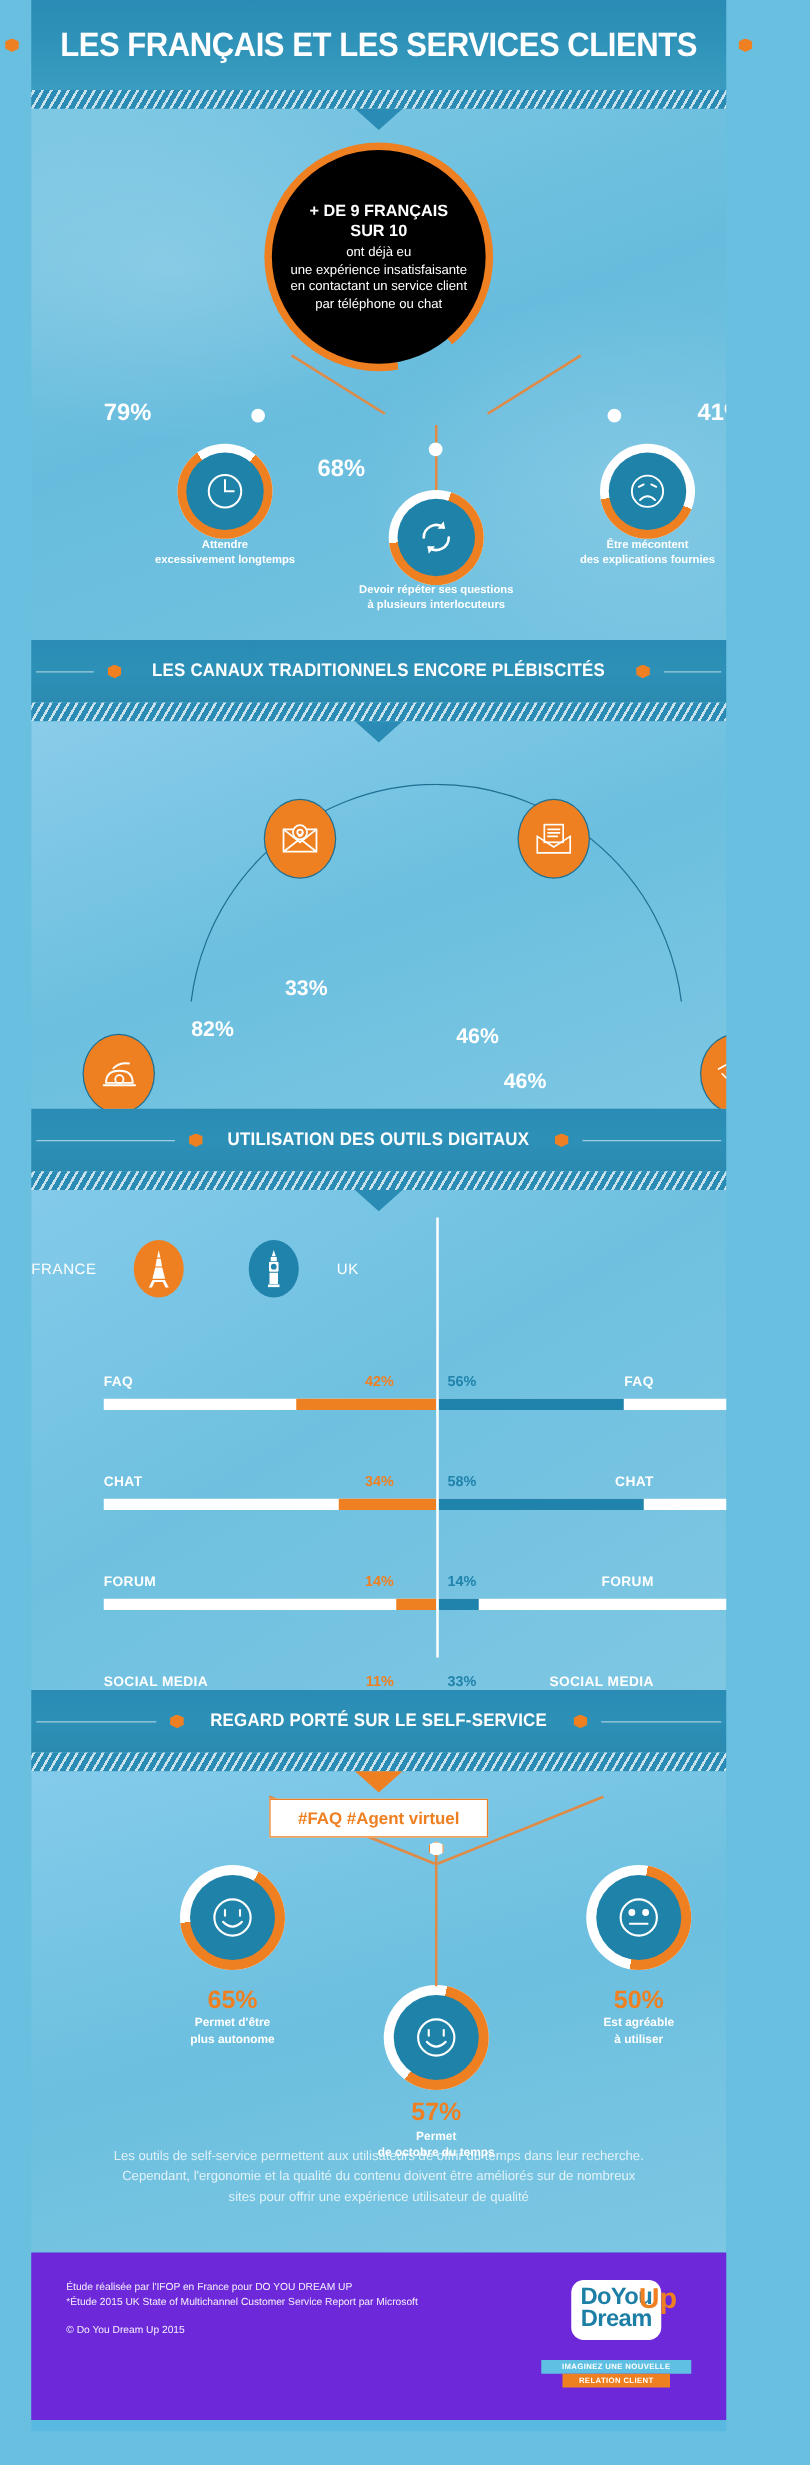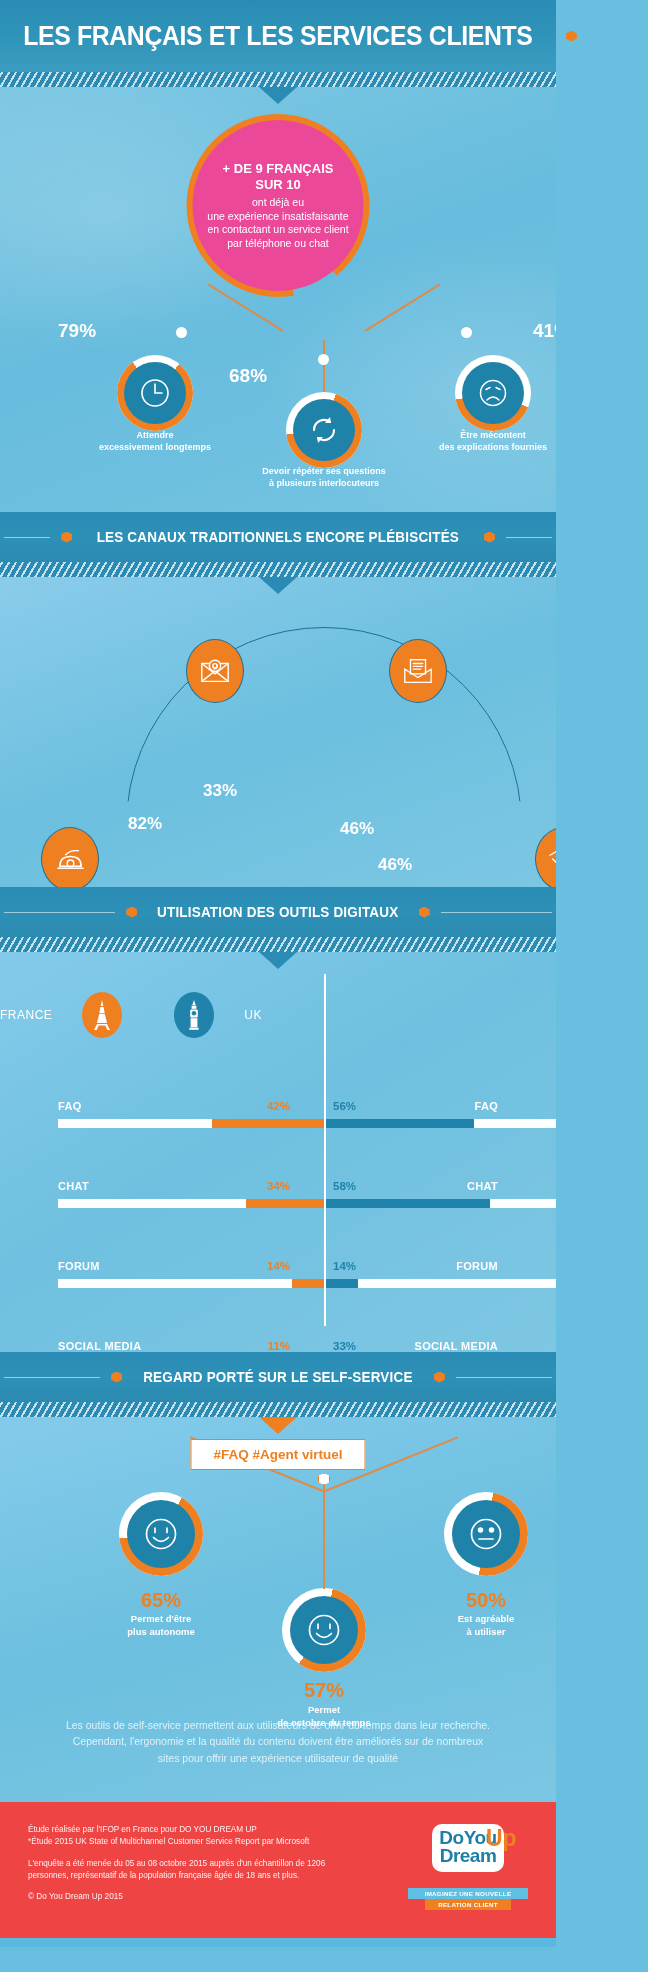--- a/index.html
+++ b/index.html
@@ -4,21 +4,21 @@
 <style>
   * { box-sizing: border-box; margin: 0; padding: 0; }
   body {
     width: 648px;
     margin: 0 auto;
     font-family: "Liberation Sans", sans-serif;
     background: #68bfe0;
     color: #ffffff;
     overflow-x: hidden;
   }
-  .page { width: 556px; position: relative; }
+  .page { width: 556px; position: relative; margin-left: 25px; }
 
   
   .title-bar {
     height: 72px;
     background: linear-gradient(180deg,#2a8cb4 0%,#2f93b9 45%,#3a9cc0 100%);
     display: flex; align-items: center; justify-content: center;
     position: relative;
   }
   .title-bar h1 {
     font-size: 27px; font-weight: bold; letter-spacing: -0.4px;
@@ -73,21 +73,21 @@
   .hub {
     position: absolute; left: 50%; top: 27px; transform: translateX(-50%);
     width: 183px; height: 183px;
   }
   .hub .ring {
     position: absolute; inset: 0; border-radius: 50%;
     background: conic-gradient(from 170deg, #ef8022 0deg 330deg, rgba(255,255,255,0) 330deg 360deg);
   }
   .hub .inner {
     position: absolute; inset: 6px; border-radius: 50%;
-    background: #ec4899;
+    background: #000000;
     display: flex; flex-direction: column; align-items: center; justify-content: center;
     text-align: center; padding: 0 14px;
   }
   .hub .big { font-size: 13px; font-weight: bold; line-height: 1.25; }
   .hub .small { font-size: 10.5px; line-height: 1.28; margin-top: 3px; font-weight: 400; }
 
   .donut { position: absolute; width: 76px; height: 76px; }
   .donut .arc { position: absolute; inset: 0; border-radius: 50%; }
   .donut .white { background: #ffffff; }
   .donut .hole {
@@ -155,21 +155,21 @@
     font-size: 10.5px; line-height: 1.55; color: rgba(255,255,255,.78); padding: 0 50px;
   }
   .hexdot-sm {
     position: absolute; width: 12px; height: 12px; background: #ffffff;
     border: 1.5px solid #ef8022; z-index: 5;
     clip-path: polygon(50% 0%,100% 25%,100% 75%,50% 100%,0% 75%,0% 25%);
   }
 
   
   .footer {
-    background: #ef4444; padding: 22px 28px 26px 28px; position: relative;
+    background: #6d28d9; padding: 22px 28px 26px 28px; position: relative;
     display: flex; justify-content: space-between; align-items: flex-start;
   }
   .footer .notes { font-size: 8.2px; line-height: 1.5; color: rgba(255,255,255,.92); }
   .footer .notes p { margin-bottom: 9px; }
   .logo { width: 120px; text-align: center; }
   .logo-badge {
     background: #ffffff; border-radius: 10px; padding: 5px 7px 7px 7px;
     display: inline-block; position: relative;
   }
   .logo-line1 { font-size: 19px; font-weight: bold; color: #1d7fa6; line-height: .95; letter-spacing: -.5px; }
@@ -525,24 +525,20 @@
 
     </div>
   </div>
 
   <div class="footer">
     <div class="notes">
       <p>
         <span>Étude réalisée par l'IFOP en France pour DO YOU DREAM UP</span><br>
         <span>*Étude 2015 UK State of Multichannel Customer Service Report par Microsoft</span>
       </p>
-      <p>
-        <span>L'enquête a été menée du 05 au 08 octobre 2015 auprès d'un échantillon de 1206</span><br>
-        <span>personnes, représentatif de la population française âgée de 18 ans et plus.</span>
-      </p>
       <p>© Do You Dream Up 2015</p>
     </div>
 
     <div class="logo">
       <div class="logo-badge">
         <div class="logo-line1">DoYou</div>
         <div class="logo-line2">Dream</div>
         <div class="logo-up">Up</div>
       </div>
       <div style="margin-top:16px;">

